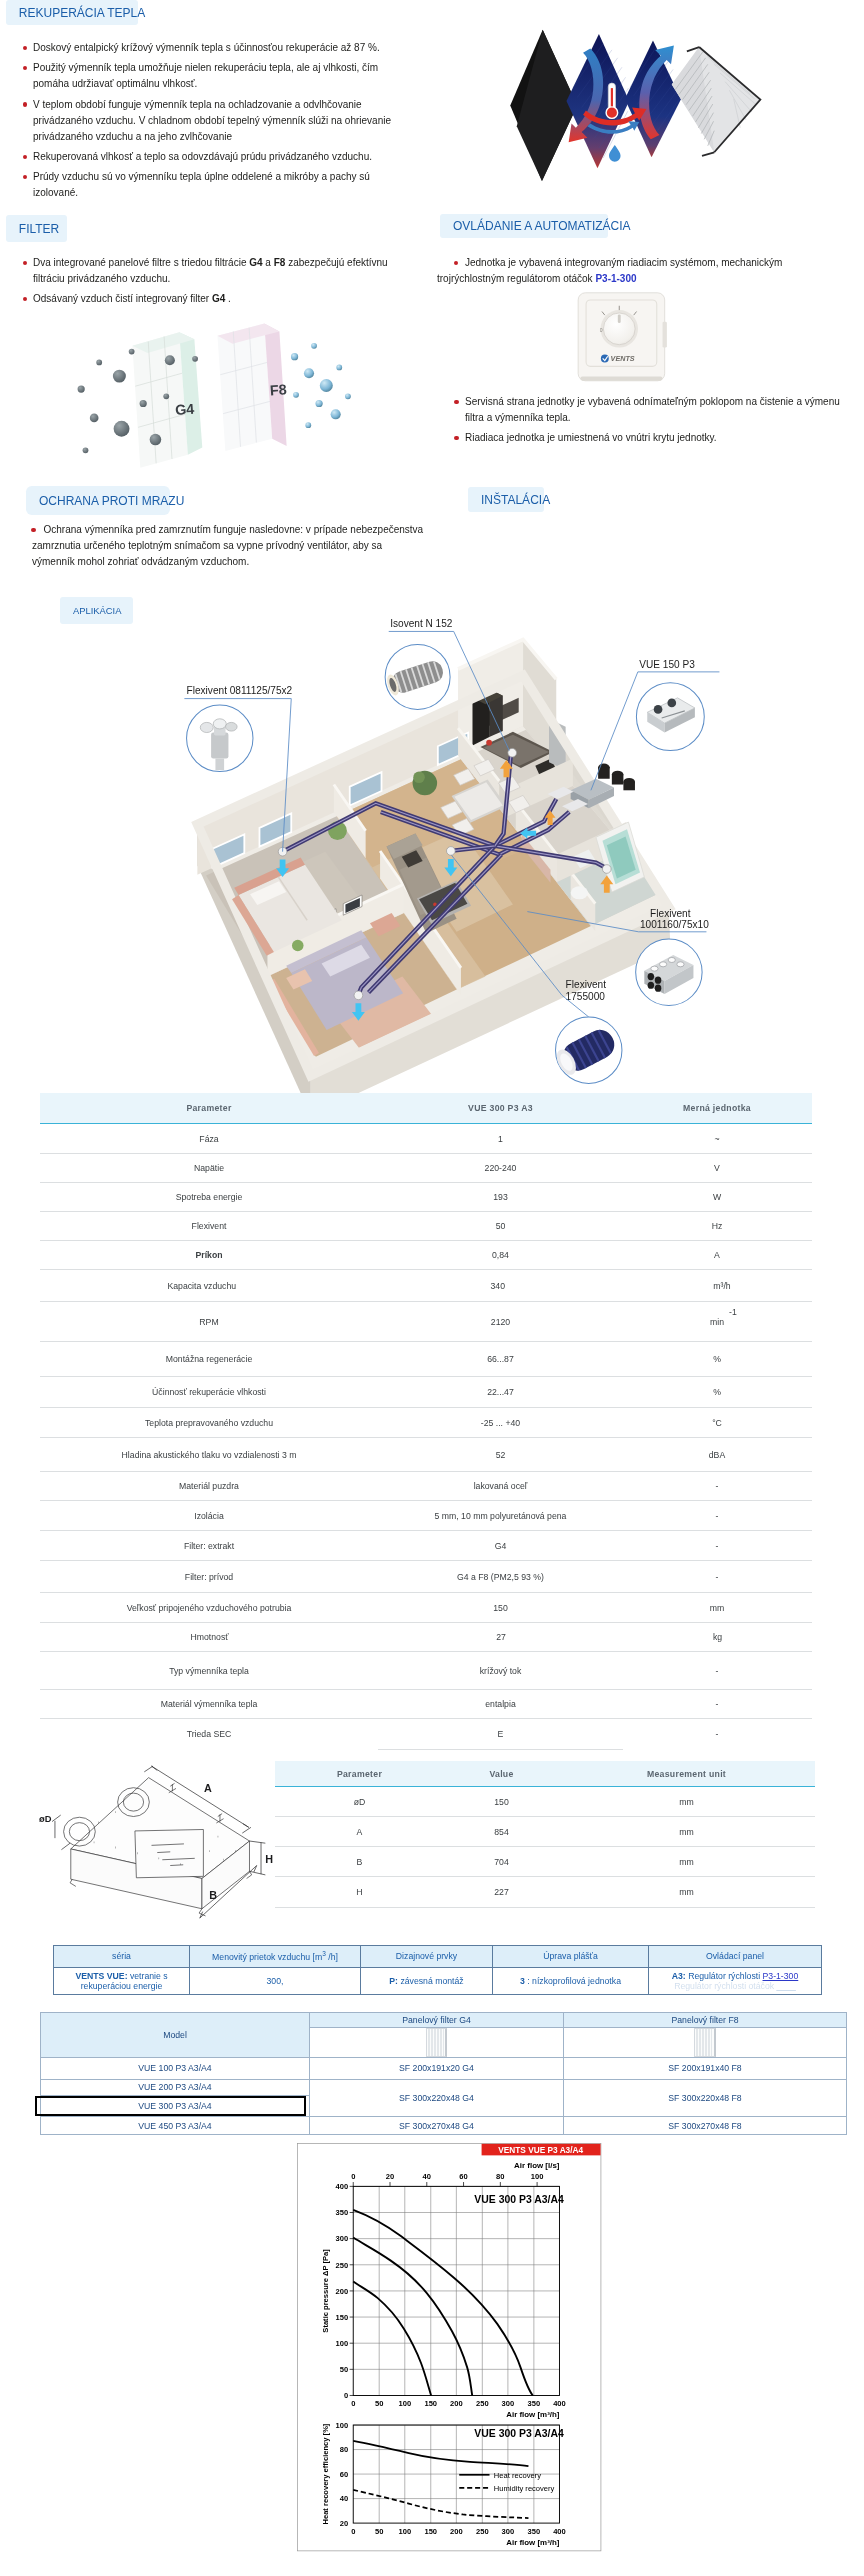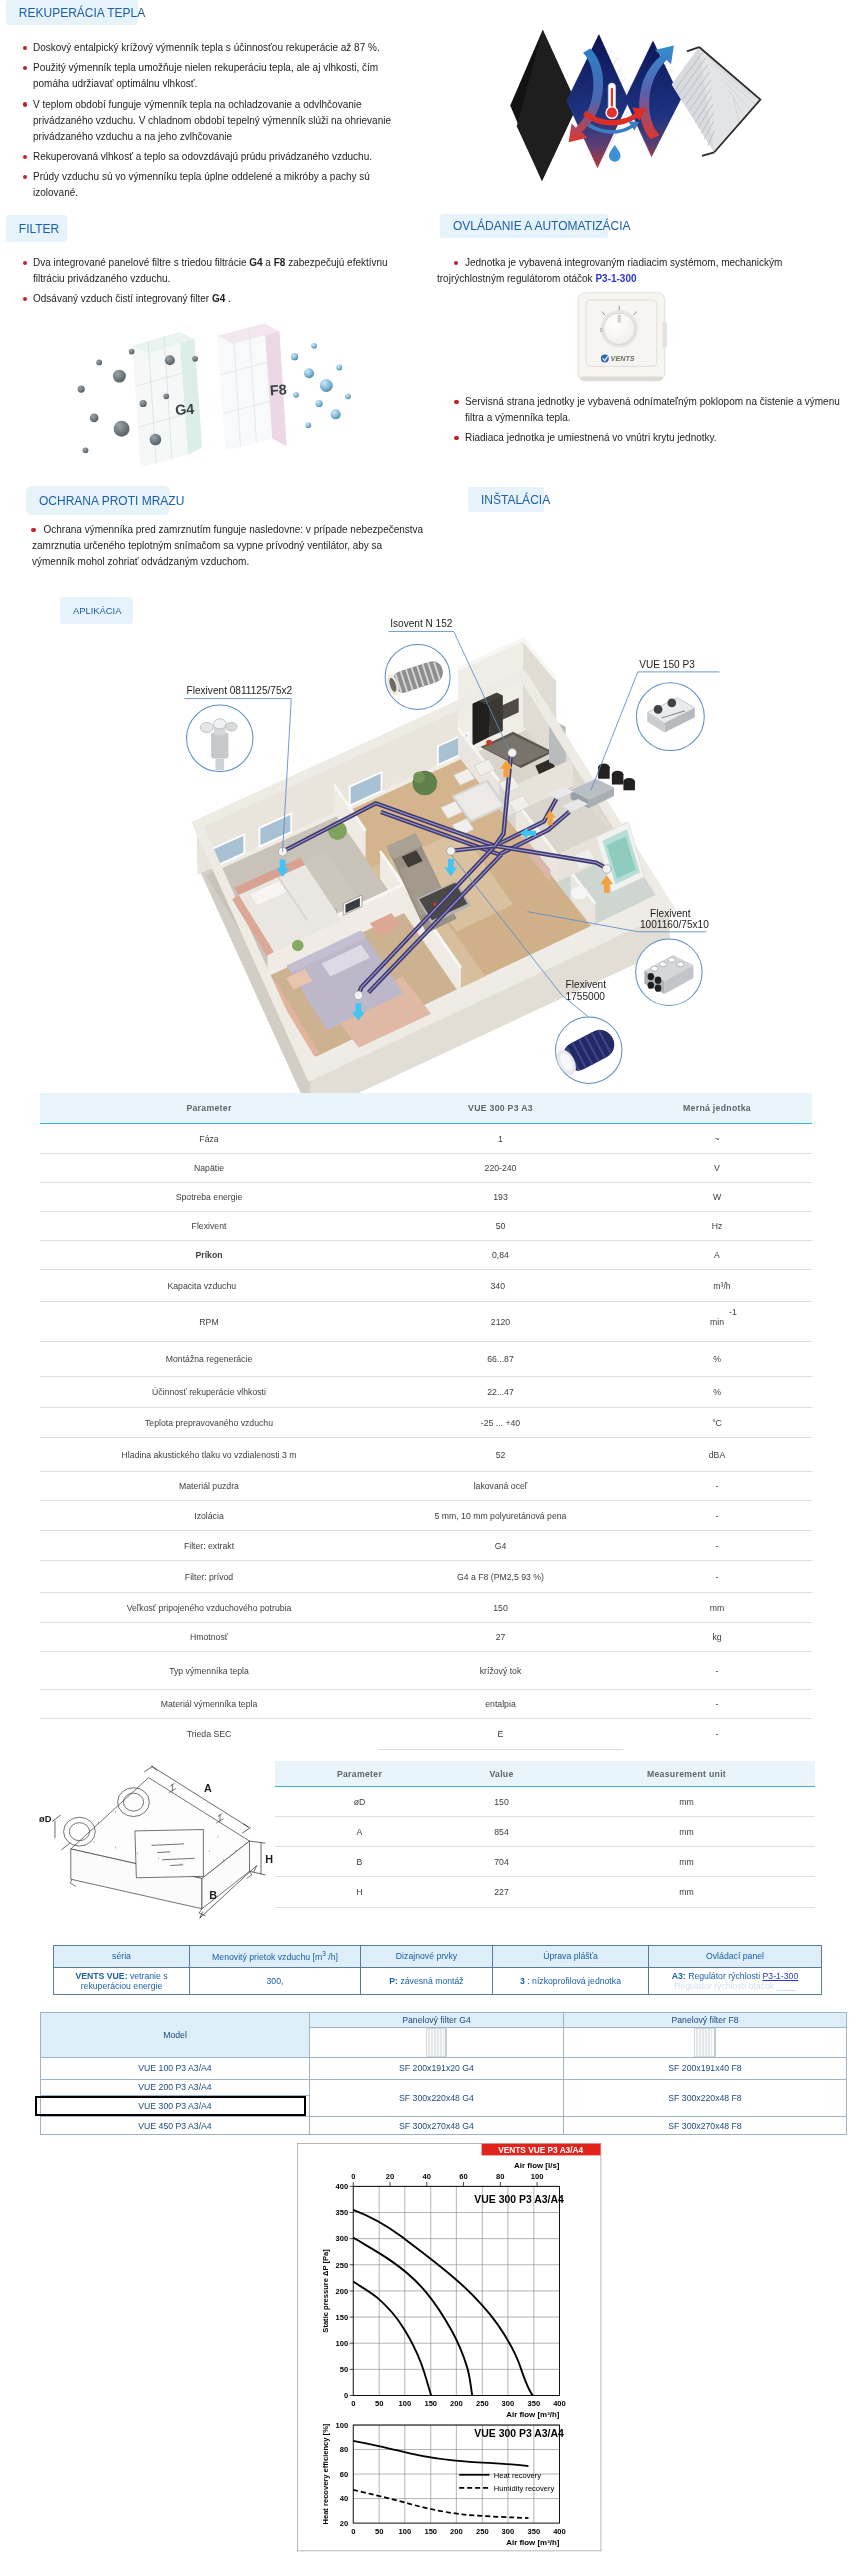--- a/index.html
+++ b/index.html
@@ -742,21 +742,21 @@
         <div class="c2">G4 a F8 (PM2,5 93 %)</div>
         <div class="c3">-</div>
       </div>
 
 <div class="row" style="height:30px;">
         <div class="c1">Veľkosť pripojeného vzduchového potrubia</div>
         <div class="c2">150</div>
         <div class="c3">mm</div>
       </div>
 
-<div class="row" style="height:29px;">
+<div class="row" style="height:29px;justify-content:center;">
         <div class="c1">Hmotnosť</div>
         <div class="c2">27</div>
         <div class="c3">kg</div>
       </div>
 
 <div class="row" style="height:38px;">
         <div class="c1">Typ výmenníka tepla</div>
         <div class="c2">krížový tok</div>
         <div class="c3">-</div>
       </div>

